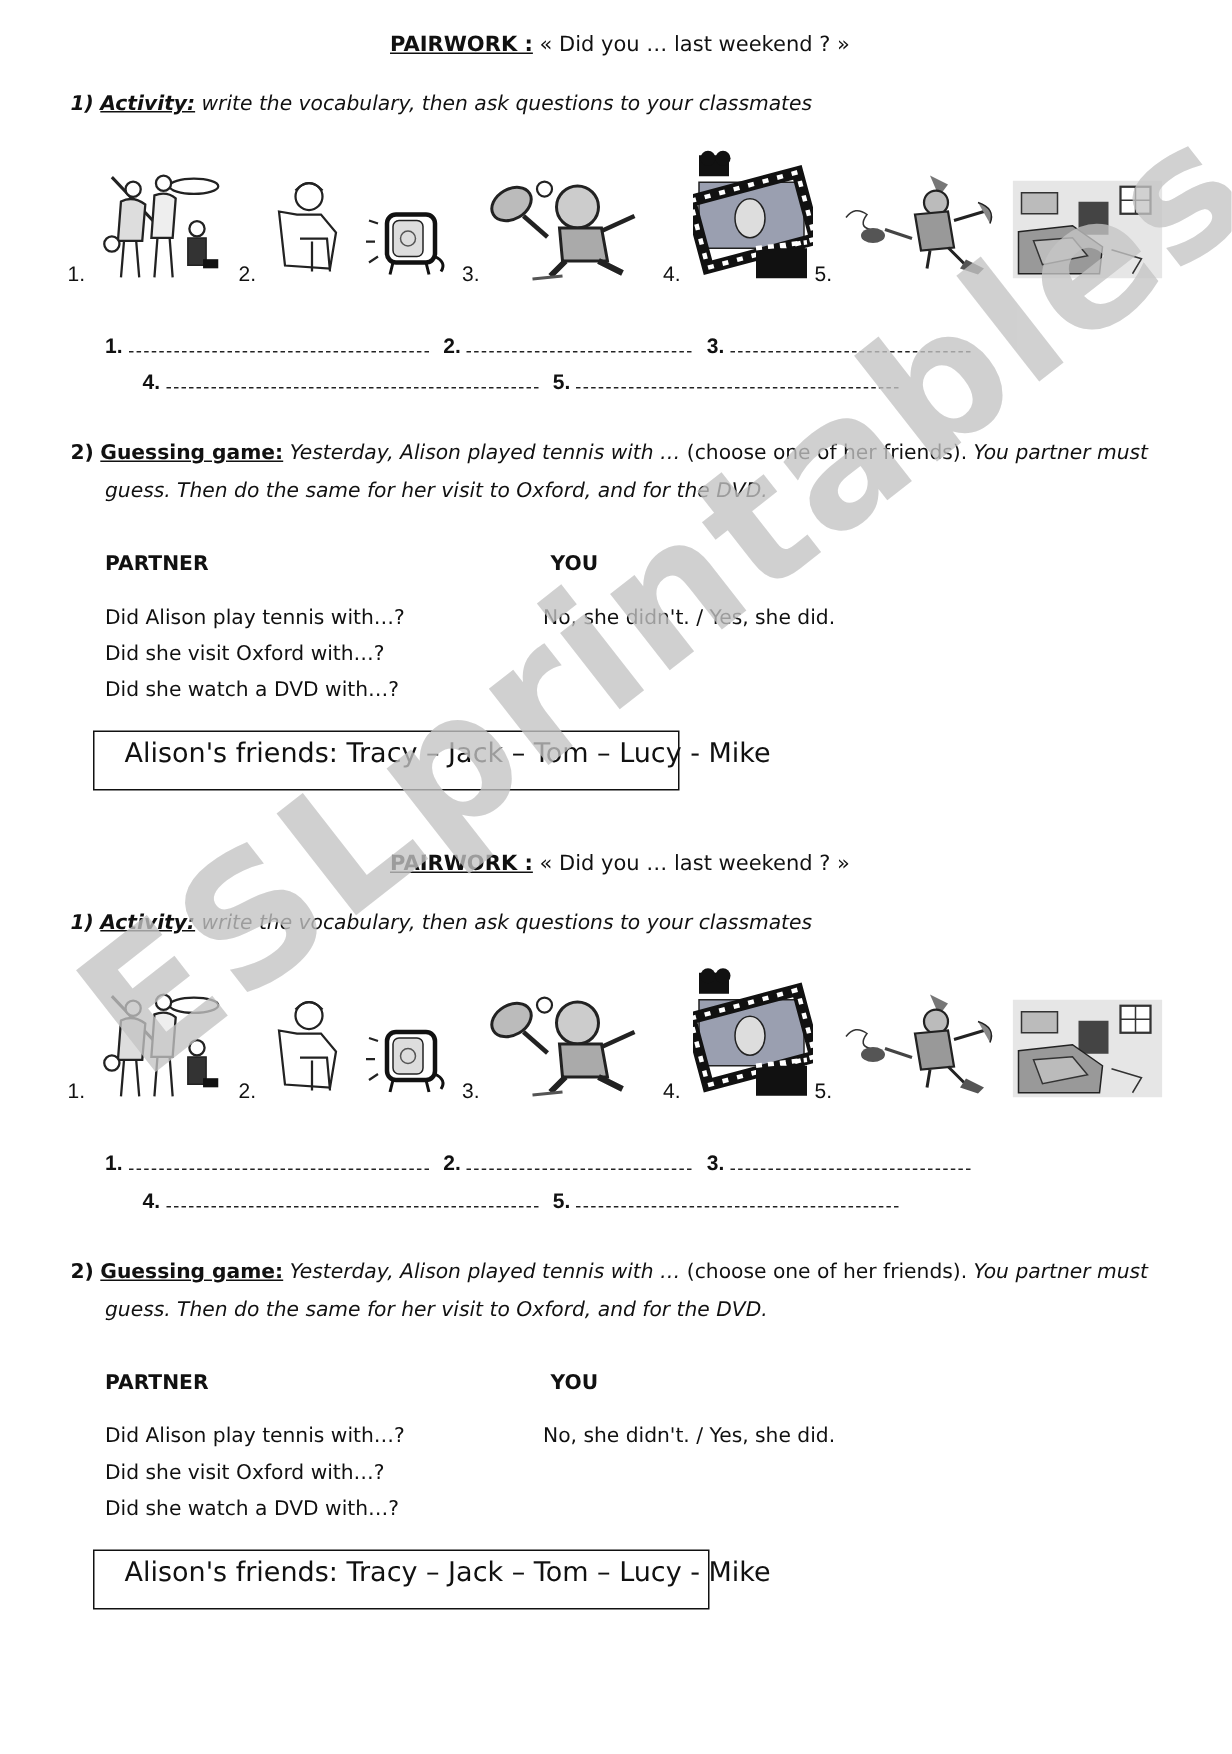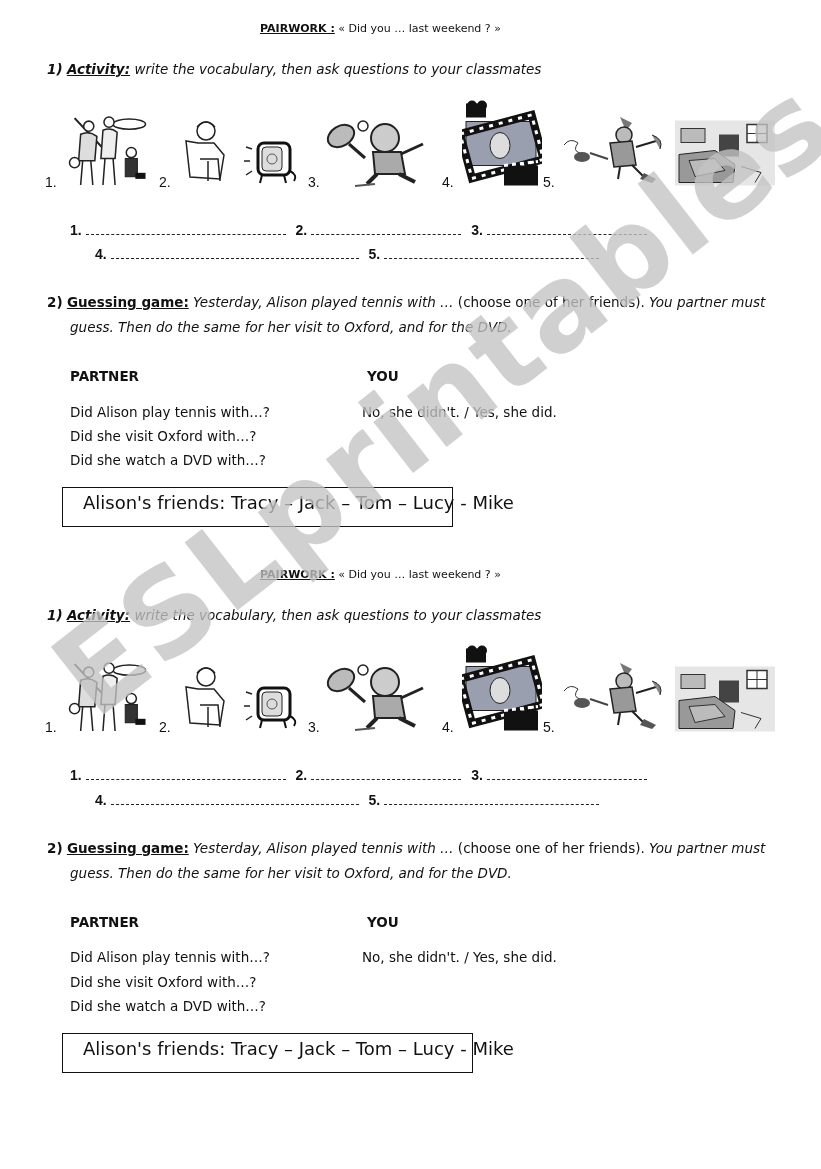--- a/index.html
+++ b/index.html
@@ -1,19 +1,19 @@
 <!DOCTYPE html>
 <html><head>
 <meta charset="utf-8">
 <style>
   html, body { margin: 0; padding: 0; background: #ffffff; }
   body { width: 821px; height: 1169px; position: relative; overflow: hidden;
          font-family: "DejaVu Sans", sans-serif; color: #111; }
   .abs { position: absolute; white-space: nowrap; }
-  .title { font-size: 11px; }
+  .title { font-size: 14px; }
   .title .pw { font-weight: bold; text-decoration: underline; }
   .sec { font-size: 13.5px; }
   .sec .num { font-weight: bold; font-style: italic; }
   .sec .lbl-i { font-weight: bold; font-style: italic; text-decoration: underline; margin-top: 27px; }
   .sec .lbl-b { font-weight: bold; text-decoration: underline; }
   .sec .it { font-style: italic; text-align: right; }
   .pnum { font-family: "Liberation Sans", sans-serif; font-size: 14px; }
   .blanks { font-family: "Liberation Sans", sans-serif; font-size: 14px; font-weight: bold; }
   .blank { display: inline-block; border-bottom: 1.5px dashed #222; height: 1px; vertical-align: baseline; margin: 0 6px 0 4px; }
   .hdr { font-size: 13.5px; font-weight: bold; }

